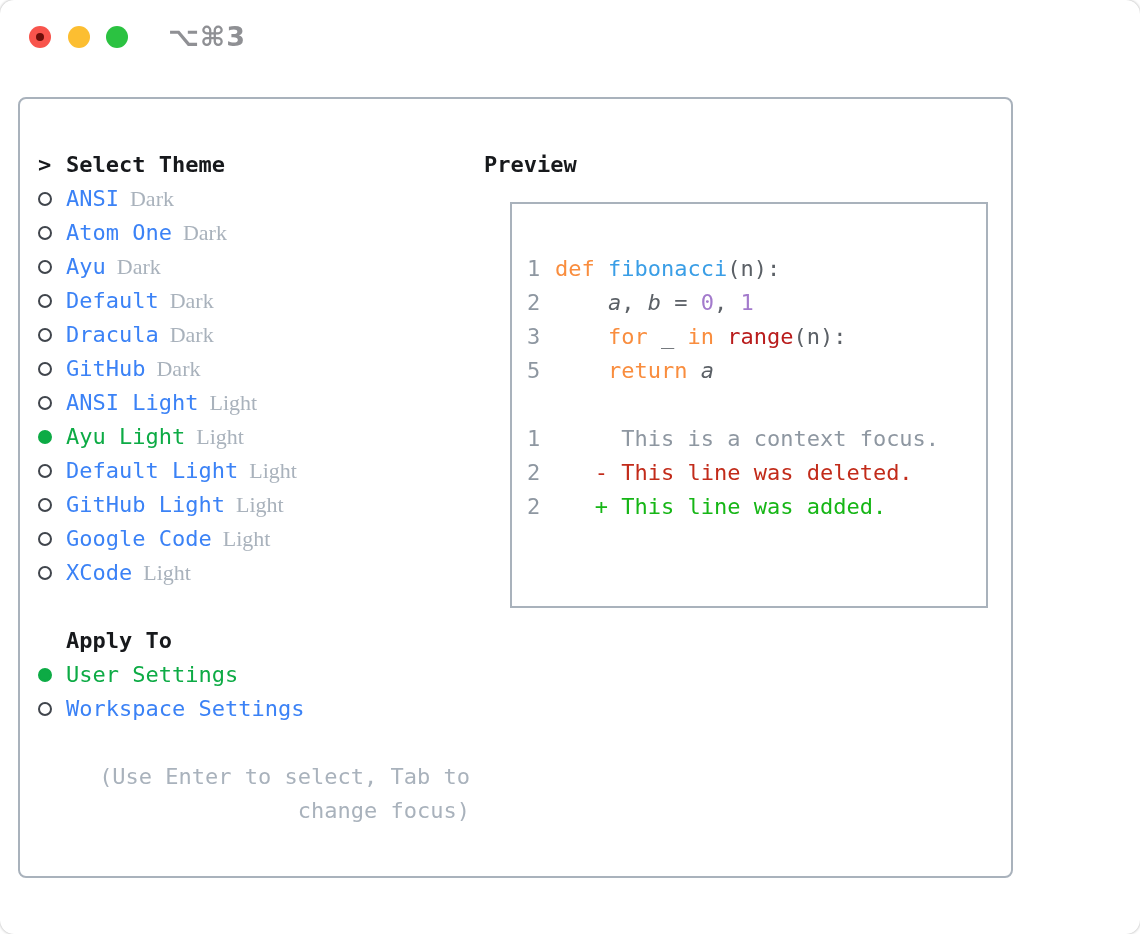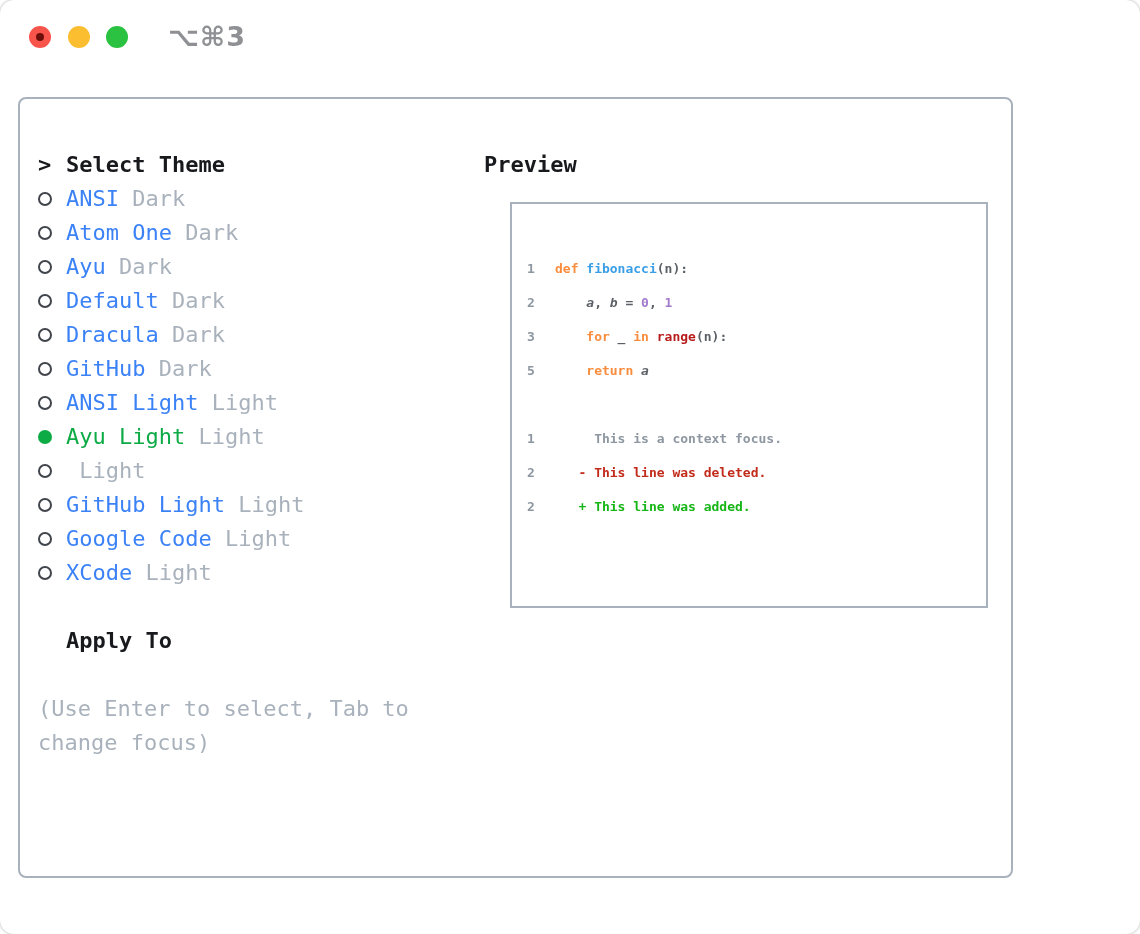--- a/index.html
+++ b/index.html
@@ -47,40 +47,41 @@
   .gutter { width: 28px; flex: none; display: flex; align-items: center; }
   .prompt { font-weight: 700; color: #17191c; font-size: 22px; }
   .h-label { font-weight: 700; color: #17191c; white-space: pre; }
   .radio {
     width: 10px; height: 10px; border-radius: 50%;
     border: 2px solid #40454c; background: transparent;
   }
   .selected .radio { background: #0dab45; border-color: #0dab45; }
   .t-name { color: #3b82f6; white-space: pre; }
   .selected .t-name { color: #0dab45; }
-  .t-variant { color: #a9b2bc; white-space: pre; margin-left: 1ch; }
+  .t-variant { color: #a9b2bc; white-space: pre; margin-left: 1ch; font-family: Liberation Serif, serif; }
   .hint {
     max-width: 432px; font-size: 22px; line-height: 34px;
     color: #a9b2bc;
+    text-align: right;
   }
   
   .preview-title {
     position: absolute; left: 464px; top: 49px;
     height: 34px; line-height: 34px;
     font-weight: 700; font-size: 22px; color: #17191c;
   }
   .code-box {
     position: absolute; left: 490px; top: 103px;
     width: 478px; height: 406px;
     border: 2px solid #a9b2bc;
     box-sizing: border-box;
     padding: 48px 0 0 15px;
     overflow: hidden;
   }
-  .cl { height: 34px; font-size: 13px; line-height: 34px; white-space: pre; font-weight: bold; }
+  .cl { height: 34px; font-size: 22px; line-height: 34px; white-space: pre; }
   .ln { display: inline-block; width: 28px; color: #8e97a1; }
   .seg.pl  { color: #5b6066; }
   .seg.kw  { color: #f98d3e; }
   .seg.fn  { color: #3a9ee6; }
   .seg.bi  { color: #b91c1c; }
   .seg.lit { color: #a37acc; }
   .seg.var { color: #5b6066; font-style: italic; }
   .seg.ctx { color: #8e97a1; }
   .seg.del { color: #c22b1a; }
   .seg.add { color: #16b616; }
@@ -159,20 +160,21 @@
             <span class="gutter">
               <span class="radio"></span>
             </span>
             <span class="t-name">Ayu Light</span>
             <span class="t-variant">Light</span>
           </div>
           <div class="row">
             <span class="gutter">
               <span class="radio"></span>
             </span>
+            <span class="t-name">Default Light</span>
             <span class="t-variant">Light</span>
           </div>
           <div class="row">
             <span class="gutter">
               <span class="radio"></span>
             </span>
             <span class="t-name">GitHub Light</span>
             <span class="t-variant">Light</span>
           </div>
           <div class="row">
@@ -191,20 +193,34 @@
           </div>
         </div>
 
       <div class="row spacer"></div>
 
       <div class="row">
         <span class="gutter"></span>
         <span class="h-label">Apply To</span>
       </div>
 
+      <div id="apply-list">
+          <div class="row selected">
+            <span class="gutter">
+              <span class="radio"></span>
+            </span>
+            <span class="t-name">User Settings</span>
+          </div>
+          <div class="row">
+            <span class="gutter">
+              <span class="radio"></span>
+            </span>
+            <span class="t-name">Workspace Settings</span>
+          </div>
+        </div>
 
       <div class="row spacer"></div>
 
       <div class="hint">(Use Enter to select, Tab to change focus)</div>
     </div>
 
     <div class="preview-title">Preview</div>
     <div class="code-box" id="code-box">
         <div class="cl"><span class="ln">1</span><span class="seg kw">def</span><span class="seg pl"> </span><span class="seg fn">fibonacci</span><span class="seg pl">(n):</span></div>
         <div class="cl"><span class="ln">2</span><span class="seg pl">    </span><span class="seg var">a</span><span class="seg pl">, </span><span class="seg var">b</span><span class="seg pl"> = </span><span class="seg lit">0</span><span class="seg pl">, </span><span class="seg lit">1</span></div>

